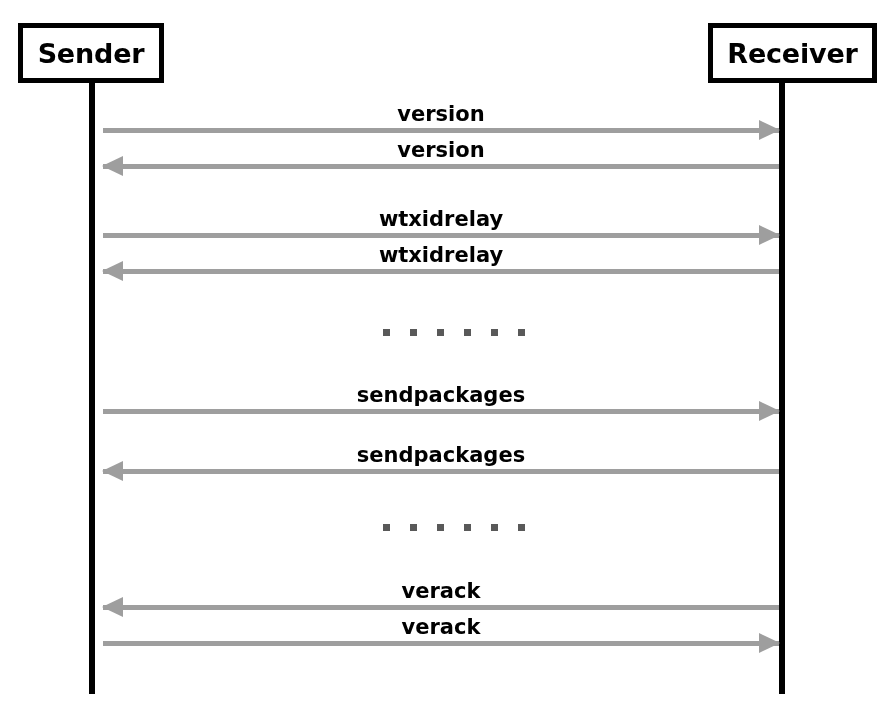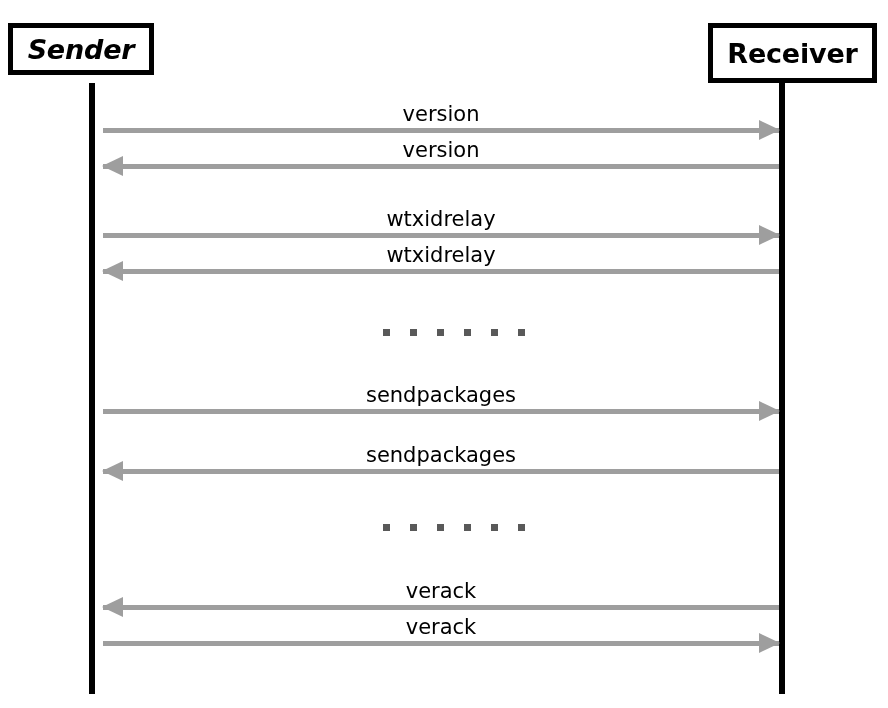--- a/index.html
+++ b/index.html
@@ -72,21 +72,21 @@
   .arrow-head.left {
     left: -1px;
     border-right: 21px solid #9e9e9e;
   }
   .message-label {
     position: absolute;
     bottom: 3px;
     width: 100%;
     text-align: center;
     font-family: "DejaVu Sans", sans-serif;
-    font-weight: normal;
+    font-weight: bold;
     font-size: 21px;
     color: #000000;
     white-space: nowrap;
     line-height: 1;
   }
 
   
   .ellipsis-row {
     position: absolute;
     display: flex;
@@ -100,21 +100,21 @@
   }
 </style>
 </head>
 <body>
 
 <div id="diagram-root">
 
   <div class="lifeline" style="left:89px; top:83px; height:611px;"></div>
   <div class="lifeline" style="left:779px; top:83px; height:611px;"></div>
 
-  <div class="participant-box" style="left:8px; top:23px; width:146px; height:52px;font-style:italic;">
+  <div class="participant-box" style="left:18px; top:23px; width:146px; height:60px;">
     <span class="participant-label">Sender</span>
   </div>
 
   <div class="participant-box" style="left:697px; top:23px; width:169px; height:60px;margin-left:11px;">
     <span class="participant-label">Receiver</span>
   </div>
 
   <div class="message" style="left:103px; width:676px; top:128px;">
     <div class="message-label">version</div>
     <div class="message-line"></div>

